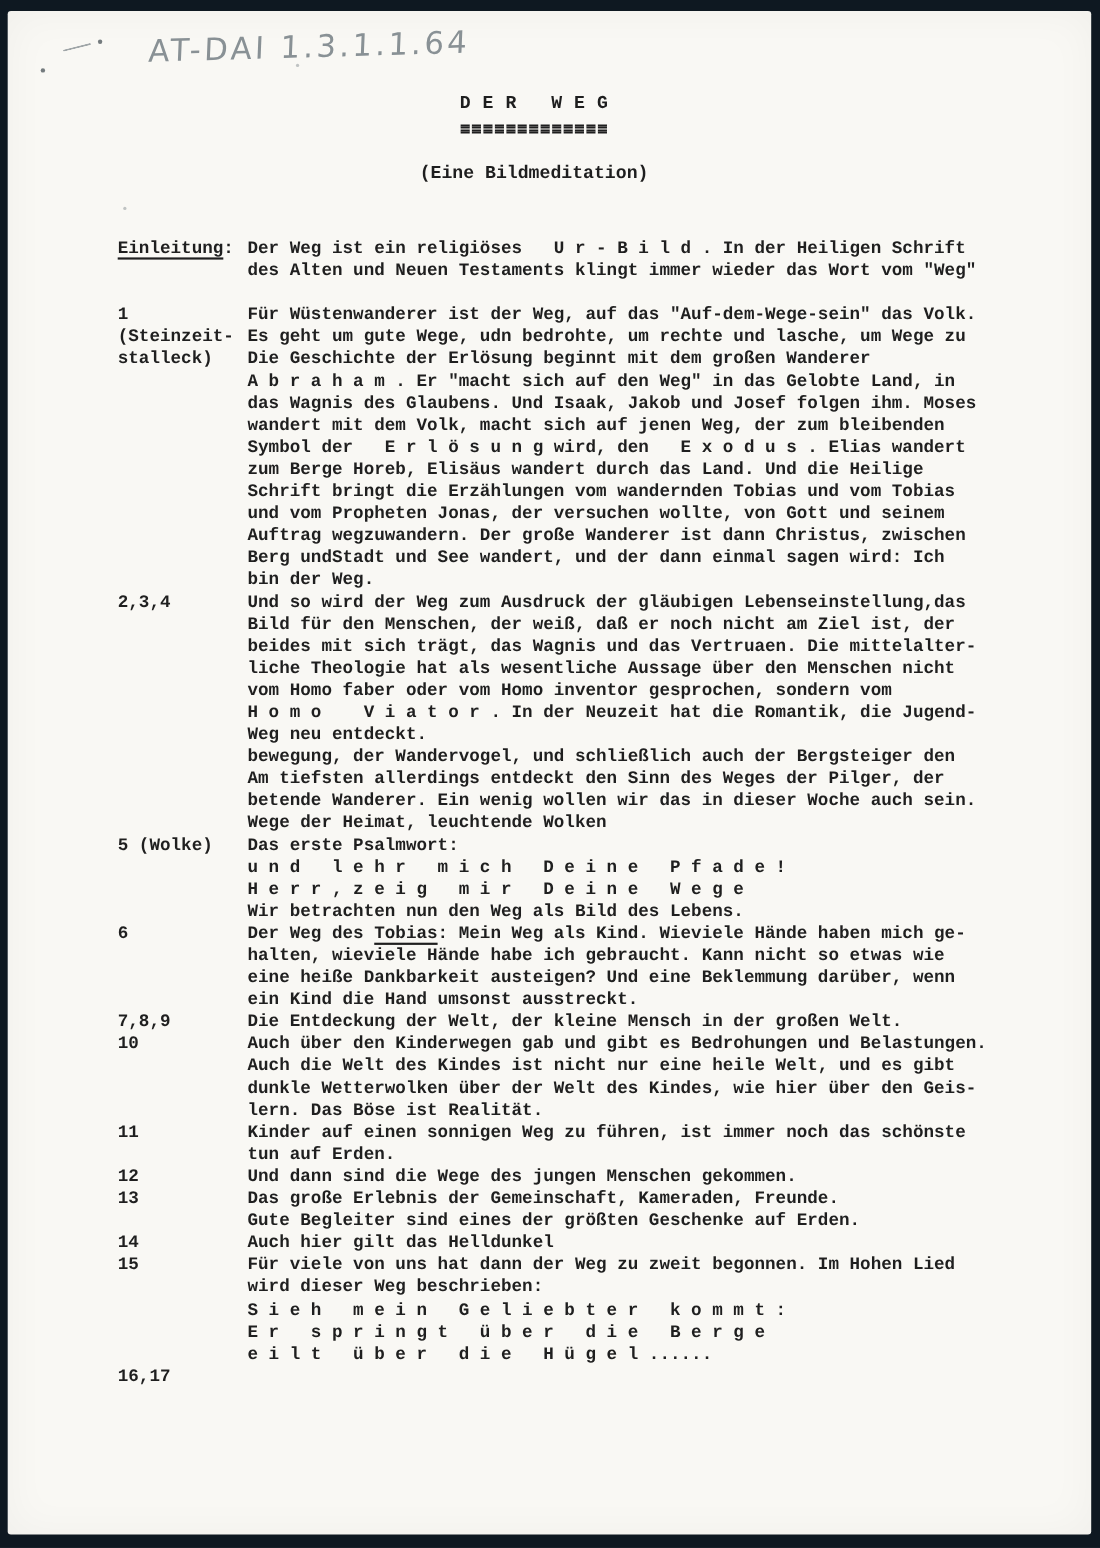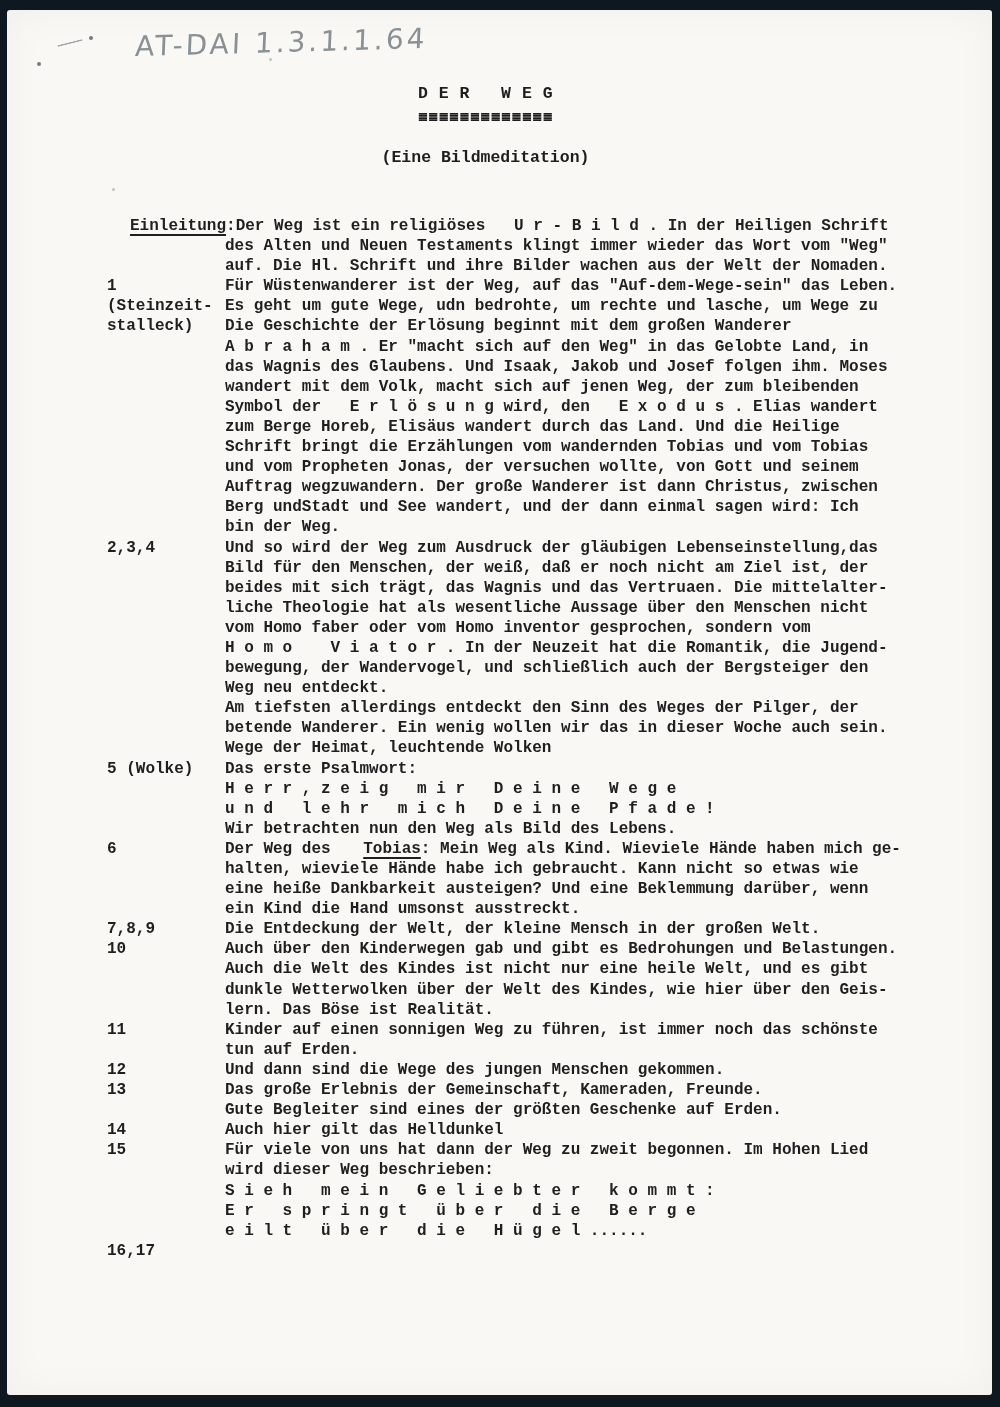--- a/index.html
+++ b/index.html
@@ -67,21 +67,20 @@
     color:#1f1f1f;
     font-size:16px;font-weight:600;
   }
   .row{display:flex;height:20.1px;line-height:20.1px;}
   .label{flex:0 0 118px;white-space:pre;}
   .text{white-space:pre;text-align:right;}
   .ul{
     text-decoration:underline;
     text-underline-offset:3.5px;
     text-decoration-thickness:1.5px;
-    margin-left:23px;
   }
 </style>
 </head>
 <body>
 
 <div class="scan">
   <div class="paper">
 
     <div class="pencil-stroke"></div>
     <div class="pencil-dot" style="left:82px;top:26px;"></div>
@@ -102,25 +101,24 @@
         <div class="row">
           <span class="label"><span class="ul">Einleitung</span>:</span>
           <span class="text">Der Weg ist ein religiöses   U r - B i l d . In der Heiligen Schrift</span>
         </div>
         <div class="row">
           <span class="label"></span>
           <span class="text">des Alten und Neuen Testaments klingt immer wieder das Wort vom "Weg"</span>
         </div>
         <div class="row">
           <span class="label"></span>
-          <span class="text">auf. Die Hl. Schrift und ihre Bilder wachen aus der Welt der Nomaden.</span>
         </div>
         <div class="row">
           <span class="label">1</span>
-          <span class="text">Für Wüstenwanderer ist der Weg, auf das "Auf-dem-Wege-sein" das Leben.</span>
+          <span class="text">Für Wüstenwanderer ist der Weg, auf das "Auf-dem-Wege-sein" das Volk.</span>
         </div>
         <div class="row">
           <span class="label">(Steinzeit-</span>
           <span class="text">Es geht um gute Wege, udn bedrohte, um rechte und lasche, um Wege zu</span>
         </div>
         <div class="row">
           <span class="label">stalleck)</span>
           <span class="text">Die Geschichte der Erlösung beginnt mit dem großen Wanderer</span>
         </div>
         <div class="row">
@@ -182,49 +180,49 @@
         <div class="row">
           <span class="label"></span>
           <span class="text">vom Homo faber oder vom Homo inventor gesprochen, sondern vom</span>
         </div>
         <div class="row">
           <span class="label"></span>
           <span class="text">H o m o    V i a t o r . In der Neuzeit hat die Romantik, die Jugend-</span>
         </div>
         <div class="row">
           <span class="label"></span>
+          <span class="text">Weg neu entdeckt.</span>
+        </div>
+        <div class="row">
+          <span class="label"></span>
           <span class="text">bewegung, der Wandervogel, und schließlich auch der Bergsteiger den</span>
-        </div>
-        <div class="row">
-          <span class="label"></span>
-          <span class="text">Weg neu entdeckt.</span>
         </div>
         <div class="row">
           <span class="label"></span>
           <span class="text">Am tiefsten allerdings entdeckt den Sinn des Weges der Pilger, der</span>
         </div>
         <div class="row">
           <span class="label"></span>
           <span class="text">betende Wanderer. Ein wenig wollen wir das in dieser Woche auch sein.</span>
         </div>
         <div class="row">
           <span class="label"></span>
           <span class="text">Wege der Heimat, leuchtende Wolken</span>
         </div>
         <div class="row">
           <span class="label">5 (Wolke)</span>
           <span class="text">Das erste Psalmwort:</span>
         </div>
         <div class="row">
           <span class="label"></span>
+          <span class="text">u n d   l e h r   m i c h   D e i n e   P f a d e !</span>
+        </div>
+        <div class="row">
+          <span class="label"></span>
           <span class="text">H e r r , z e i g   m i r   D e i n e   W e g e</span>
-        </div>
-        <div class="row">
-          <span class="label"></span>
-          <span class="text">u n d   l e h r   m i c h   D e i n e   P f a d e !</span>
         </div>
         <div class="row">
           <span class="label"></span>
           <span class="text">Wir betrachten nun den Weg als Bild des Lebens.</span>
         </div>
         <div class="row">
           <span class="label">6</span>
           <span class="text">Der Weg des <span class="ul">Tobias</span>: Mein Weg als Kind. Wieviele Hände haben mich ge-</span>
         </div>
         <div class="row">

